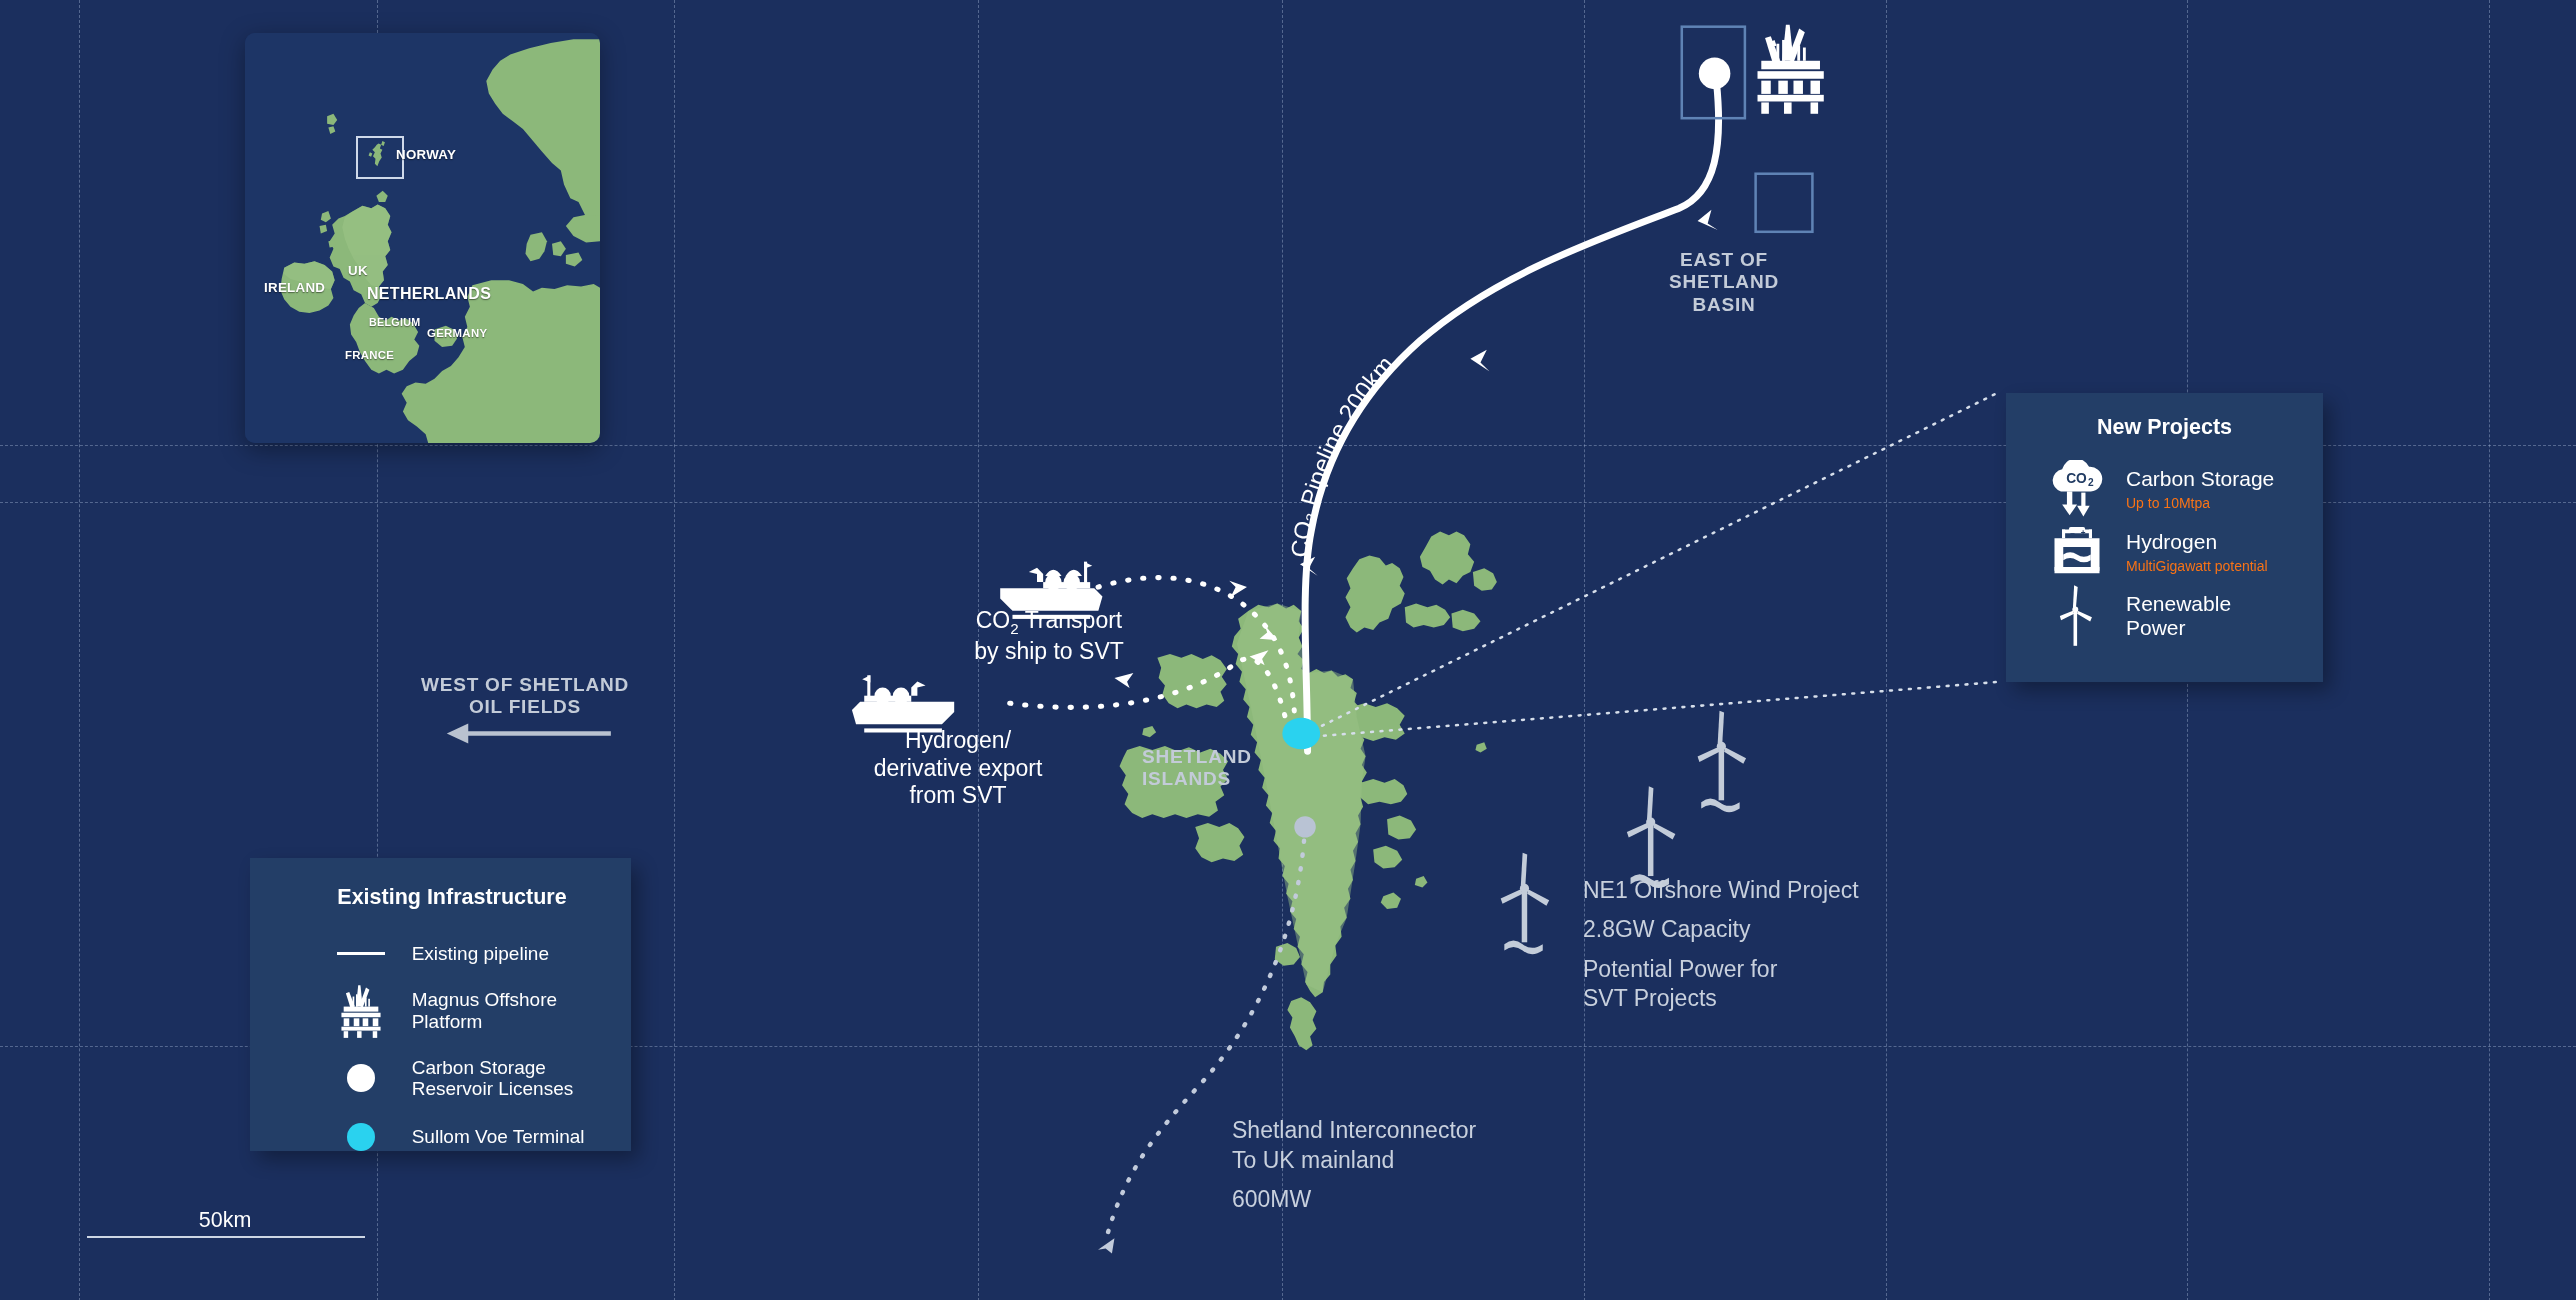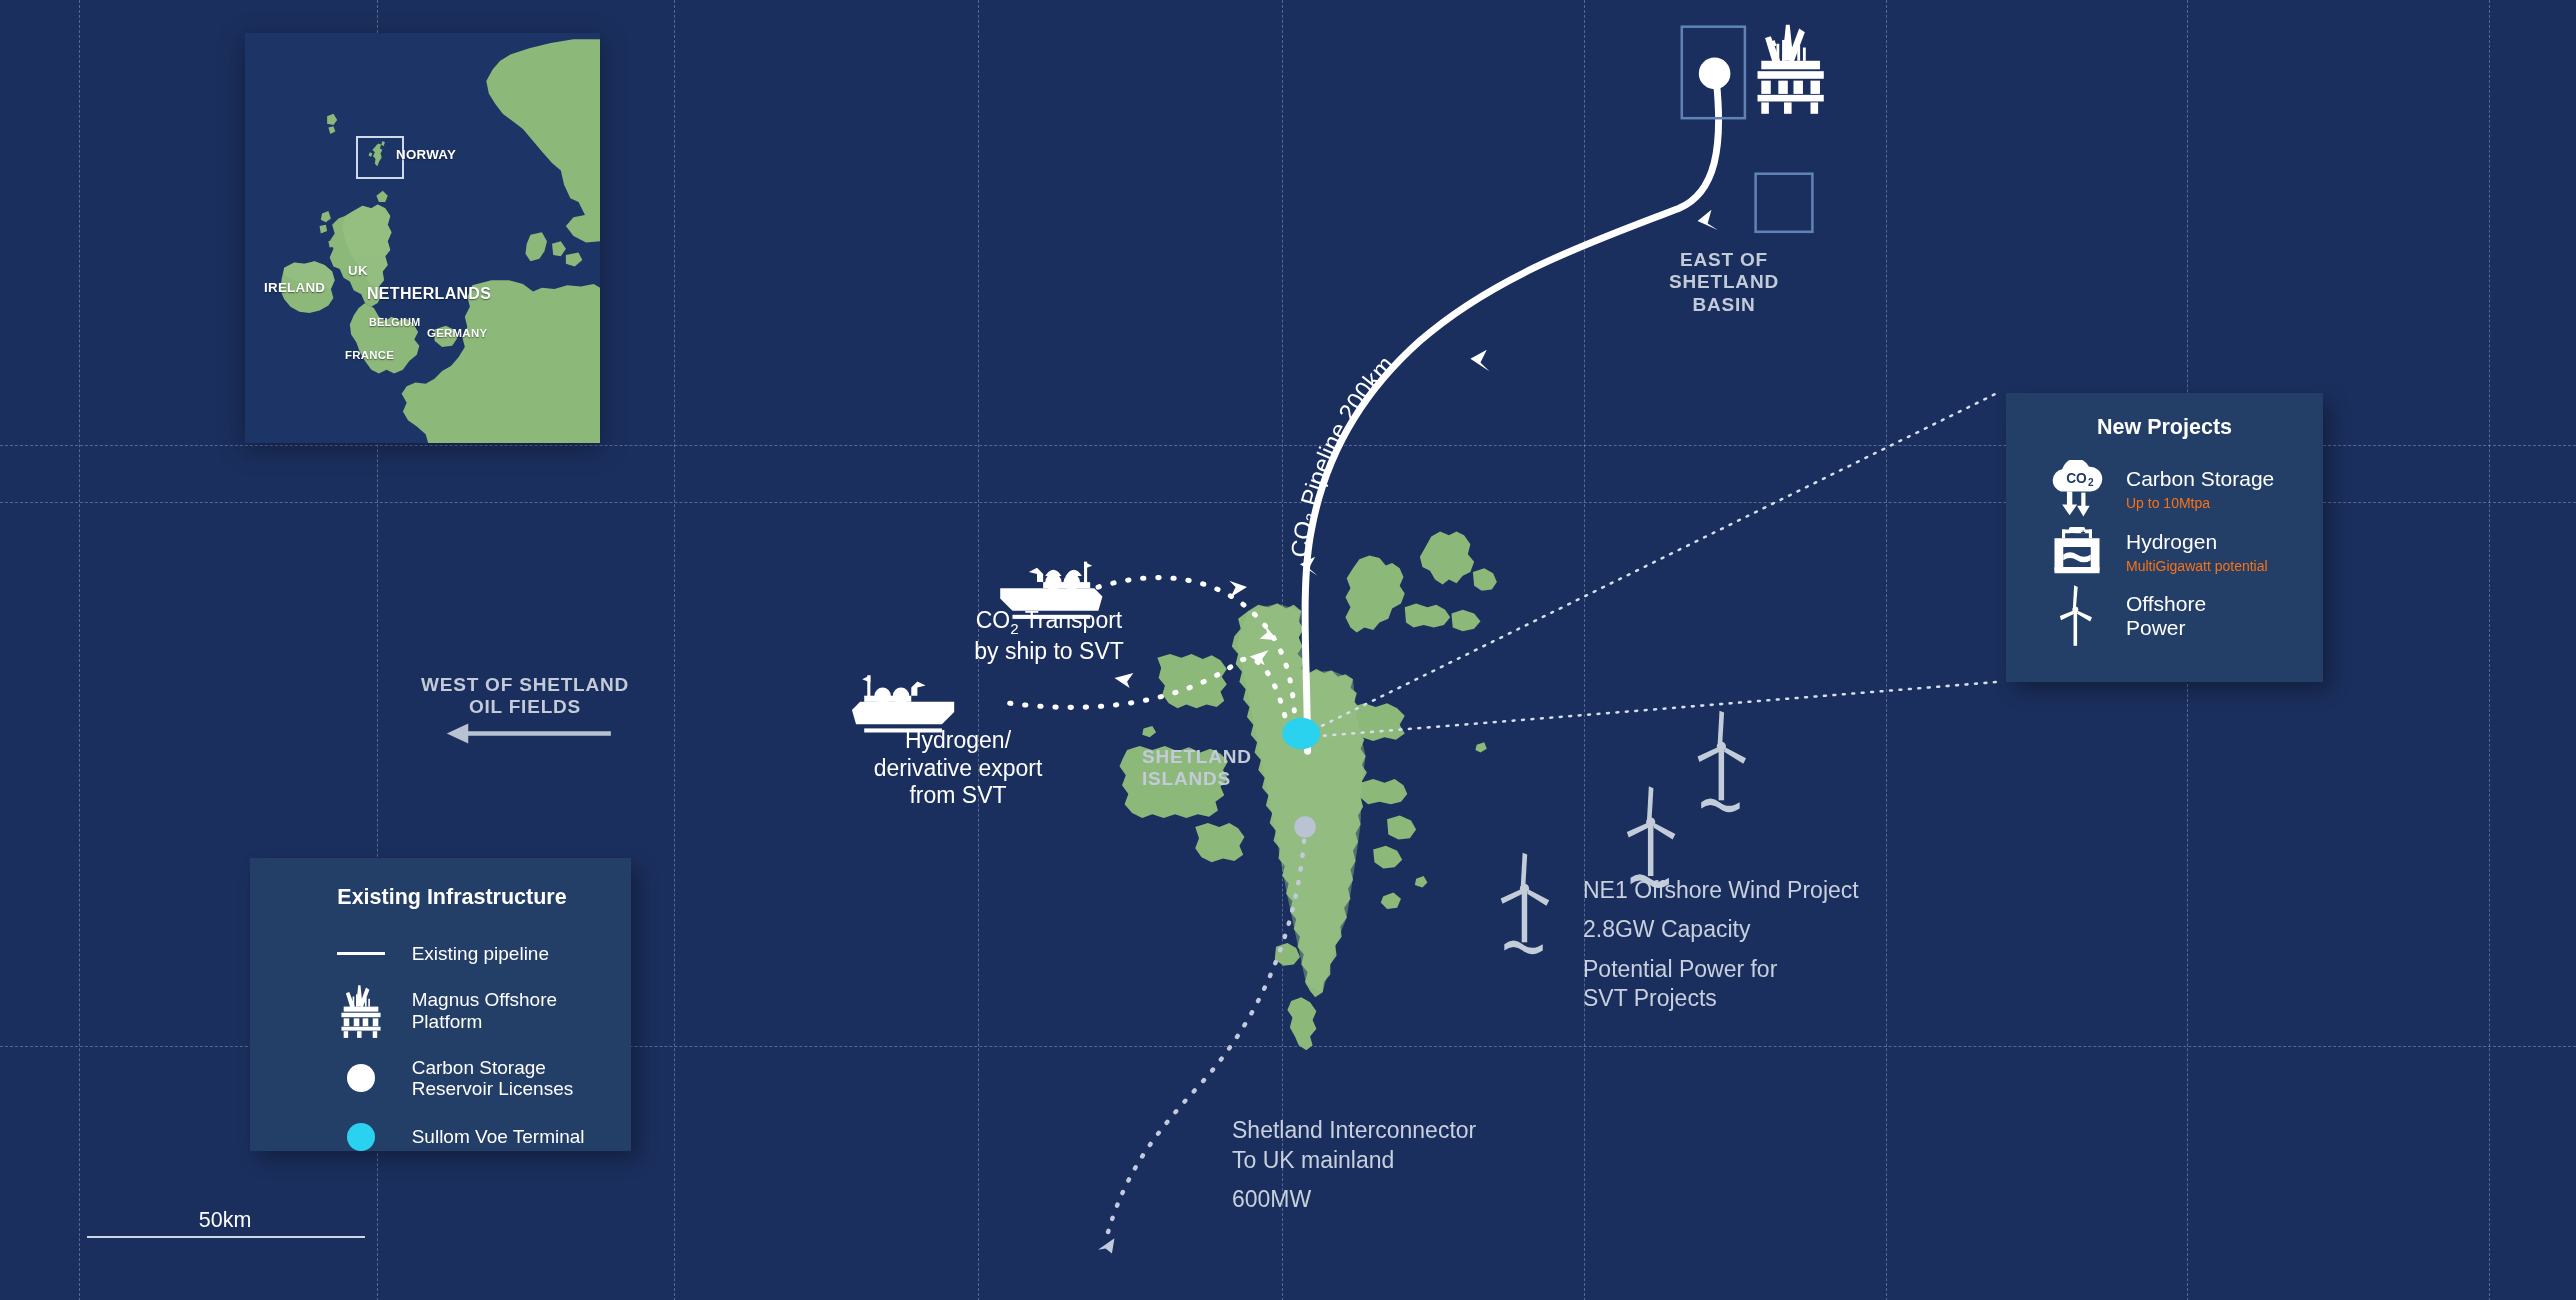--- a/index.html
+++ b/index.html
@@ -31,20 +31,21 @@
   }
 
   
   .inset {
     position: absolute;
     left: 245px; top: 33px;
     width: 355px; height: 410px;
     background: #1d3566;
     box-shadow: 0 6.3px 25px rgba(0,0,0,0.35);
     overflow: hidden;
+    border-radius: 10px;
   }
   .inset svg { display:block; width:100%; height:100%; }
   .inset-label {
     position: absolute;
     font-weight: bold;
     color: #ffffff;
     letter-spacing: 0.3px;
     white-space: nowrap;
     text-shadow: 0 0.6px 1.3px rgba(0,0,0,0.5);
   }
@@ -563,20 +564,20 @@
           <g fill="#ffffff">
             <path d="M24 2 L30 5 L27 41 L22 40 Z"></path>
             <path d="M22 45 L24 50 L2 61 L0 54 Z"></path>
             <path d="M30 45 L29 50 L51 63 L54 56 Z"></path>
             <circle cx="26" cy="43" r="5"></circle>
             <rect x="23" y="46" width="6" height="58"></rect>
           </g>
         </svg>
       </div>
       <div style="margin-left:14px;">
-        <div class="legend-text legend-main" style="font-size:21px; white-space:pre-line;">Offshore
+        <div class="legend-text legend-main" style="font-size:21px; white-space:pre-line;">Renewable
 Power</div>
       </div>
     </div>
   </div>
 
 </div>
 
 
 </body></html>

